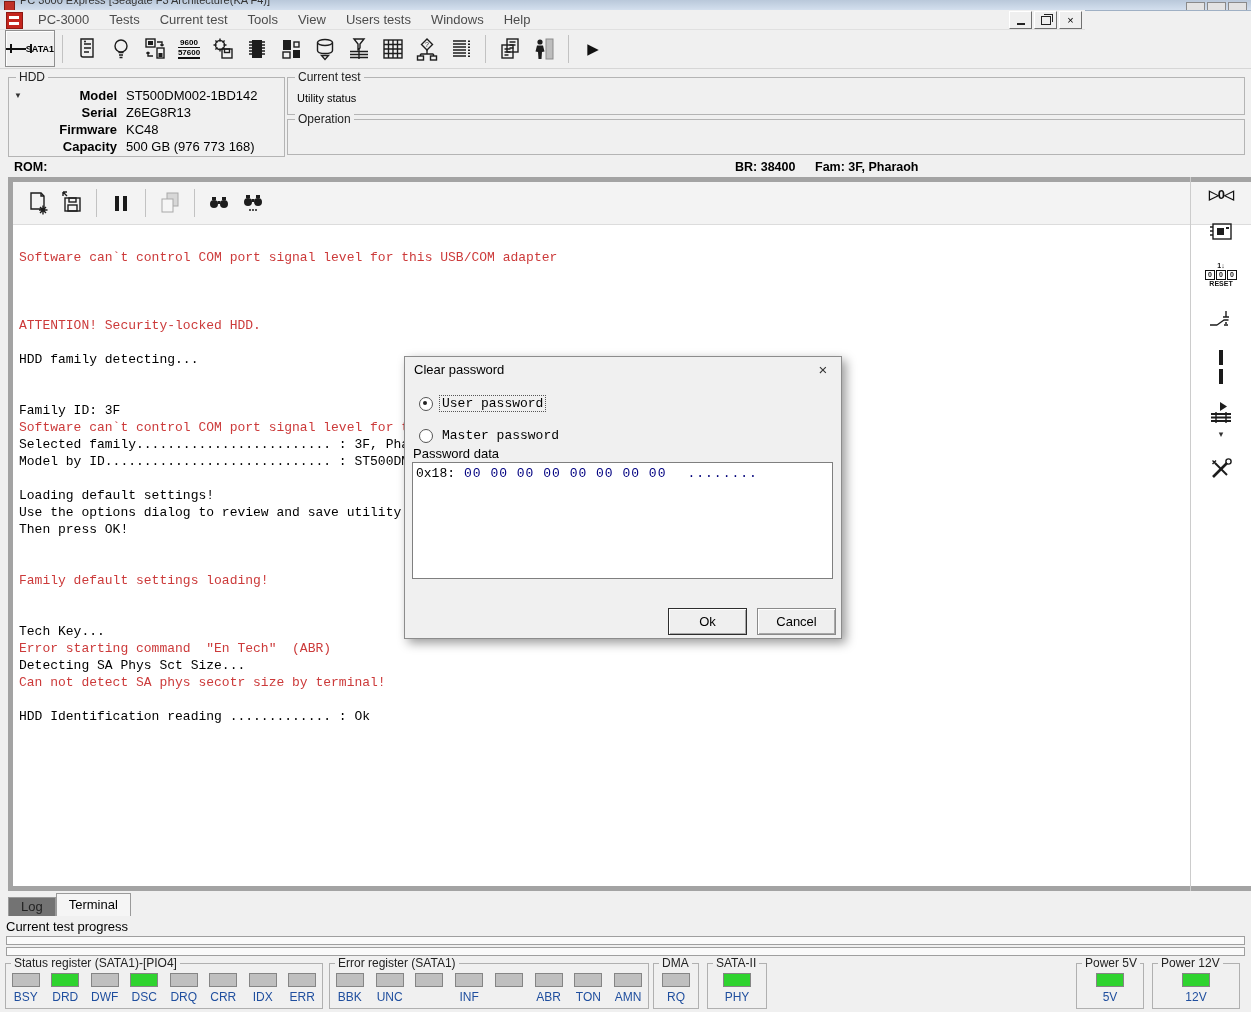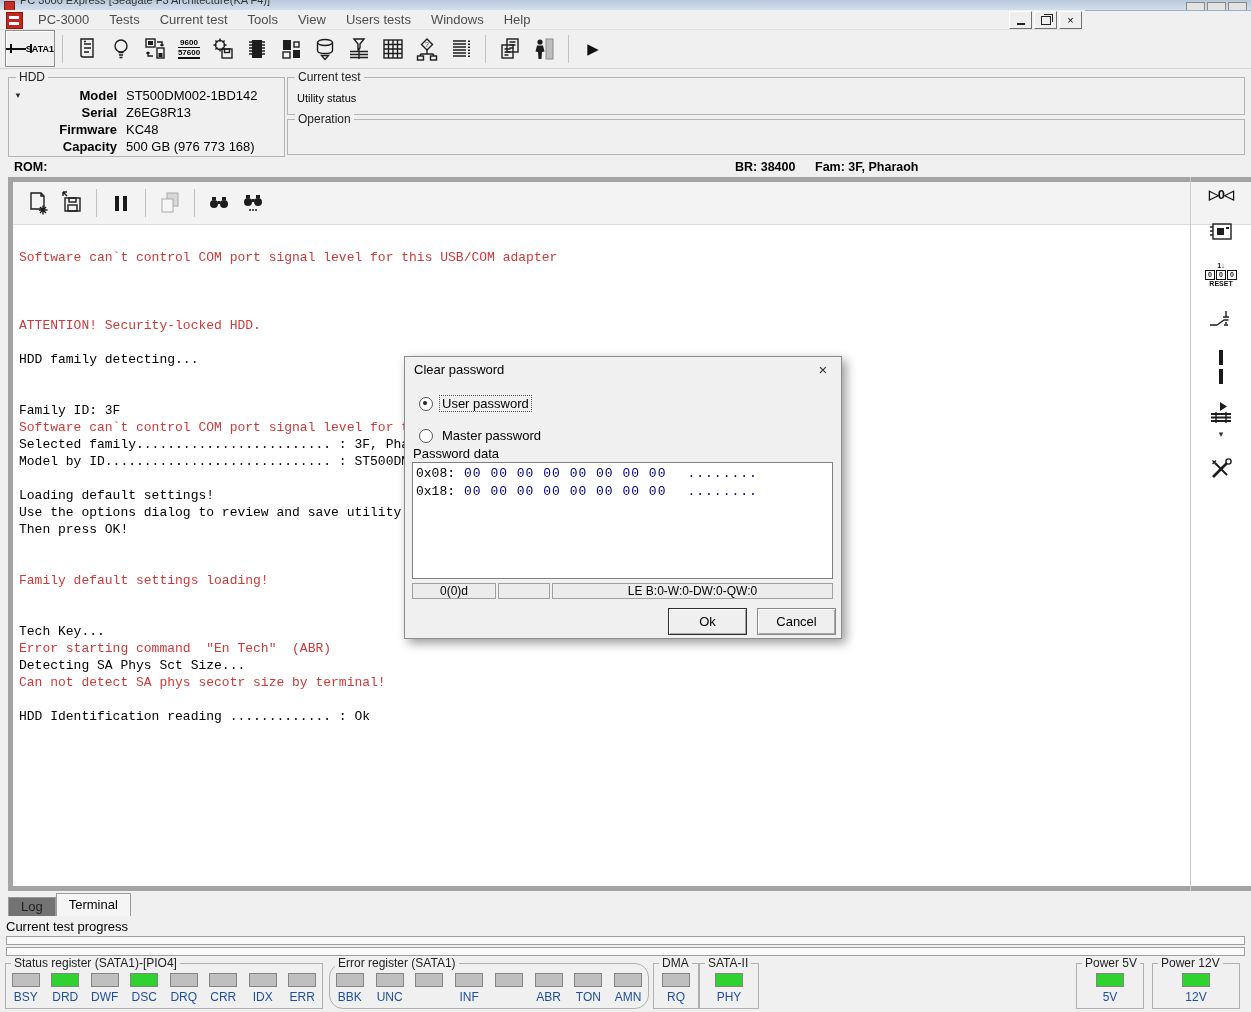--- a/index.html
+++ b/index.html
@@ -74,21 +74,21 @@
   .startrow{display:flex;align-items:center;gap:4px;}
   .caret{font-size:9px;color:#333;}
   
   #dialog{left:404px;top:356px;width:436px;height:281px;background:#f0f0f0;border:1px solid #8c8c8c;box-shadow:4px 4px 10px rgba(0,0,0,.40);z-index:10;}
   #dlg-titlebar{position:absolute;left:0;top:0;right:0;height:25px;}
   #dlg-title{position:absolute;left:9px;top:5px;font-size:13px;}
   #dlg-close{position:absolute;right:0;top:0;width:36px;height:25px;display:flex;align-items:center;justify-content:center;font-size:15px;color:#333;}
   .radio-row{position:absolute;left:14px;display:flex;align-items:center;gap:7px;}
   .radio{width:12px;height:12px;border-radius:50%;border:1px solid #555;background:#fff;position:relative;}
   .radio.sel::after{content:"";position:absolute;left:3px;top:3px;width:4px;height:4px;border-radius:50%;background:#222;}
-  .radio-label{font-size:13px;padding:0 2px;}
+  .radio-label{font-size:13px;padding:0 2px;font-family:Liberation Mono, monospace;}
   .radio-label.focus{outline:1px dotted #555;}
   #pwd-label{position:absolute;left:8px;top:89px;font-size:13px;}
   #hex-box{position:absolute;left:7px;top:105px;width:421px;height:117px;background:#fff;border:1px solid #7f7f7f;
            font-family:"Liberation Mono","DejaVu Sans Mono",monospace;font-size:13px;padding:2px 3px;box-sizing:border-box;}
   .hexrow{line-height:18px;white-space:pre;}
   .hexrow .addr{color:#000;}
   .hexrow .bytes{color:#000080;margin-left:9px;letter-spacing:1px;}
   .hexrow .ascii{color:#00007a;margin-left:21px;letter-spacing:1px;}
   #hex-status{position:absolute;left:7px;top:226px;width:421px;height:16px;display:flex;gap:2px;}
   .statcell{border:1px solid #a0a0a0;background:#ececec;font-size:12px;display:flex;align-items:center;justify-content:center;box-sizing:border-box;}
@@ -110,23 +110,23 @@
   #pbar2{top:947px;}
   #bottom-panels{left:5px;top:963px;width:1241px;height:46px;display:flex;align-items:stretch;}
   .panel{position:relative;border:1px solid #b0b0b0;box-sizing:border-box;}
   .panel .gtitle{top:-8px;left:5px;}
   .ledrow{display:flex;justify-content:space-around;align-items:flex-start;height:100%;padding-top:9px;box-sizing:border-box;}
   .ledcell{display:flex;flex-direction:column;align-items:center;min-width:26px;}
   .led{width:26px;height:12px;background:#bfbfbf;border:1px solid #858585;}
   .led.on{background:#2fd32f;}
   .ledlabel{font-size:12px;color:#1f4e9e;margin-top:4px;line-height:12px;min-height:12px;}
   [data-key="status-register"]{width:318px;}
-  [data-key="error-register"]{width:320px;margin-left:6px;border-radius:14px;}
+  [data-key="error-register"]{width:320px;margin-left:6px;}
   [data-key="dma"]{width:46px;margin-left:4px;}
-  [data-key="sata2"]{width:60px;margin-left:0;text-align:right;}
+  [data-key="sata2"]{width:60px;margin-left:8px;text-align:right;}
   [data-key="power5"]{width:68px;margin-left:auto;}
   [data-key="power12"]{width:88px;margin-left:8px;margin-right:6px;}
   svg .st{stroke:#1d1d1d;fill:none;stroke-width:1.4;}
   svg .fl{fill:#1d1d1d;stroke:none;}
   svg .gy{fill:#bdbdbd;stroke:#8b8b8b;}
 </style>
 </head>
 <body>
 
 <div id="titlebar" class="abs">
@@ -422,28 +422,22 @@
     <span class="radio sel"></span>
     <span class="radio-label focus">User password</span>
   </div>
   <div class="radio-row" style="top:71px;">
     <span class="radio"></span>
     <span class="radio-label">Master password</span>
   </div>
   <div id="pwd-label">Password data</div>
   <div id="hex-box">
     <div id="hex-rows">
-        <div class="hexrow"><span class="addr">0x08:</span><span class="bytes">00 00 00 00 00 00 00 00</span><span class="ascii">........</span></div>
         <div class="hexrow"><span class="addr">0x18:</span><span class="bytes">00 00 00 00 00 00 00 00</span><span class="ascii">........</span></div>
       </div>
-  </div>
-  <div id="hex-status">
-    <div class="statcell c1">0(0)d</div>
-    <div class="statcell c2"></div>
-    <div class="statcell c3">LE B:0-W:0-DW:0-QW:0</div>
   </div>
   <div class="dlg-btn" id="btn-ok">Ok</div>
   <div class="dlg-btn" id="btn-cancel">Cancel</div>
 </div>
 
 <div id="tabs" class="abs">
   <div class="tab inactive">Log</div>
   <div class="tab active">Terminal</div>
 </div>
 <div id="progress-label" class="abs">Current test progress</div>

